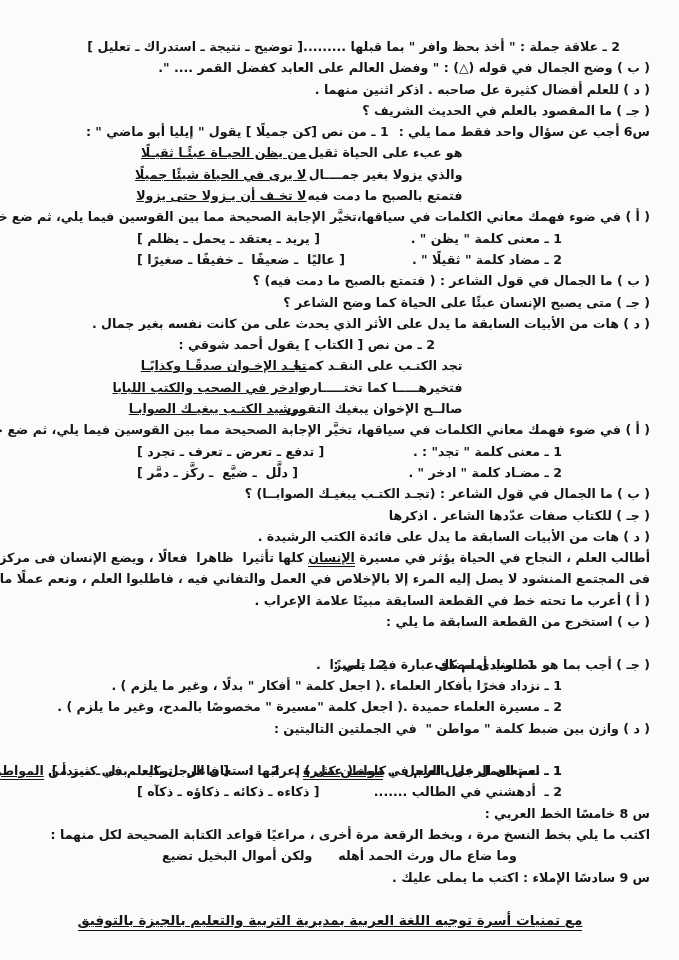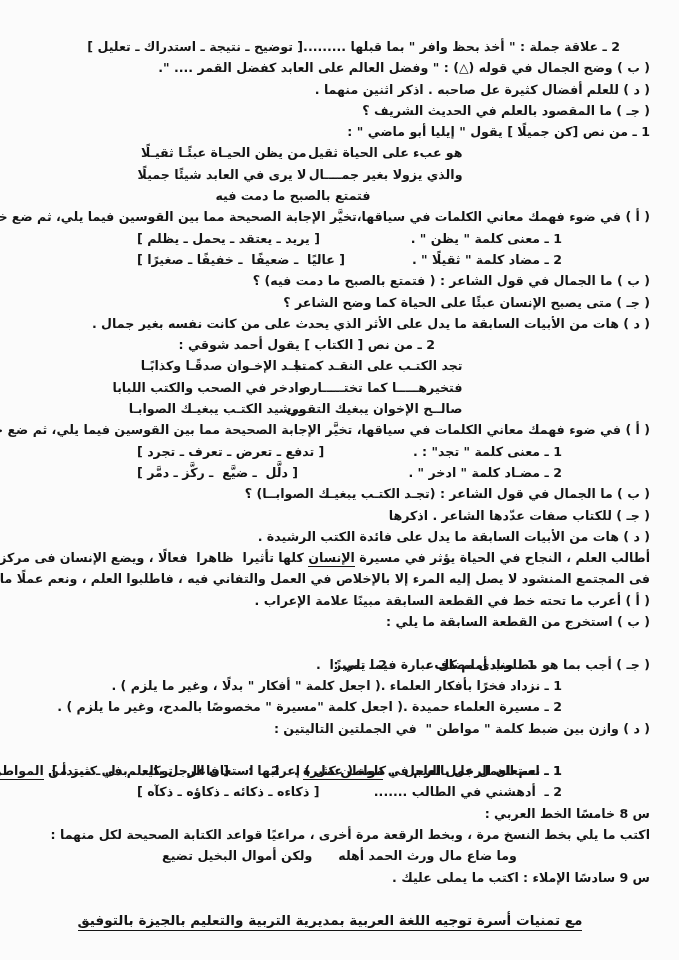--- a/index.html
+++ b/index.html
@@ -26,23 +26,23 @@
   .between{display:flex;justify-content:space-between;align-items:baseline;}
   .pair{display:flex;align-items:baseline;gap:10px;}
   .pr30{padding-right:30px;}
   .pr62{padding-right:62px;}
   .pr88{padding-right:88px;}
   .pr215{padding-right:215px;}
   .pl108{padding-left:108px;}
   .pl152{padding-left:152px;}
   .poem{display:flex;justify-content:center;gap:20px;padding-right:74px;}
   .hr{width:136px;text-align:left;white-space:nowrap;}
-  .hl{width:164px;text-align:center;white-space:nowrap;}
+  .hl{width:164px;text-align:center;white-space:nowrap;text-decoration:underline;}
   .verse{display:flex;justify-content:center;gap:26px;}
-  .u{border-bottom:1.5px solid #151515;padding-bottom:1px;}
+  .u{border-bottom:1.5px solid #151515;padding-bottom:1px;text-decoration:underline;}
   .iso{unicode-bidi:isolate;}
   .gapL{margin-left:14px;}
   .gapL35{margin-left:38px;}
   .footer{
     text-align:center;
     font-size:13.6px;
     margin-top:1px;
   }
   .footer .u{border-bottom:1.7px solid #151515;padding-bottom:2px;}
 </style>
@@ -56,33 +56,35 @@
       <span>2 ـ علاقة جملة : " أخذ بحظ وافر " بما قبلها .........</span>
       <span>[ توضيح ـ نتيجة ـ استدراك ـ تعليل ]</span>
     </div>
     <div class="ln">( ب ) وضح الجمال في قوله (△) : " وفضل العالم على العابد كفضل القمر .... ".</div>
     <div class="ln">( د ) للعلم أفضال كثيرة عل صاحبه . اذكر اثنين منهما .</div>
     <div class="ln">( جـ ) ما المقصود بالعلم في الحديث الشريف ؟</div>
   </section>
 
   <section>
     <div class="ln pair">
+      <span>س6 أجب عن سؤال واحد فقط مما يلي :</span>
       <span>1 ـ من نص [كن جميلًا ] يقول " إيليا أبو ماضي " :</span>
     </div>
 
     <div class="ln poem">
       <span class="hr">هو عبء على الحياة ثقيل</span>
       <span class="hl">من يظن الحيـاة عبئًـا ثقيـلًا</span>
     </div>
     <div class="ln poem">
       <span class="hr">والذي يزولا بغير جمــــال</span>
-      <span class="hl">لا يرى في العابد شيئًا جميلًا</span>
+      <span class="hl">لا يرى في الحياة شيئًا جميلًا</span>
     </div>
     <div class="ln poem">
       <span class="hr">فتمتع بالصبح ما دمت فيه</span>
+      <span class="hl">لا تخـف أن يـزولا حتى يزولا</span>
     </div>
 
     <div class="ln">( أ ) في ضوء فهمك معاني الكلمات في سياقها،تخيَّر الإجابة الصحيحة مما بين القوسين فيما يلي، ثم ضع خطًا تحتها:</div>
     <div class="ln between pr88 pl108">
       <span>1 ـ معنى كلمة " يظن " .</span>
       <span>[ يريد ـ يعتقد ـ يحمل ـ يظلم ]</span>
     </div>
     <div class="ln between pr88 pl108">
       <span>2 ـ مضاد كلمة " ثقيلًا " .</span>
       <span>[ عاليًا  ـ ضعيفًا  ـ خفيفًا ـ صغيرًا ]</span>

